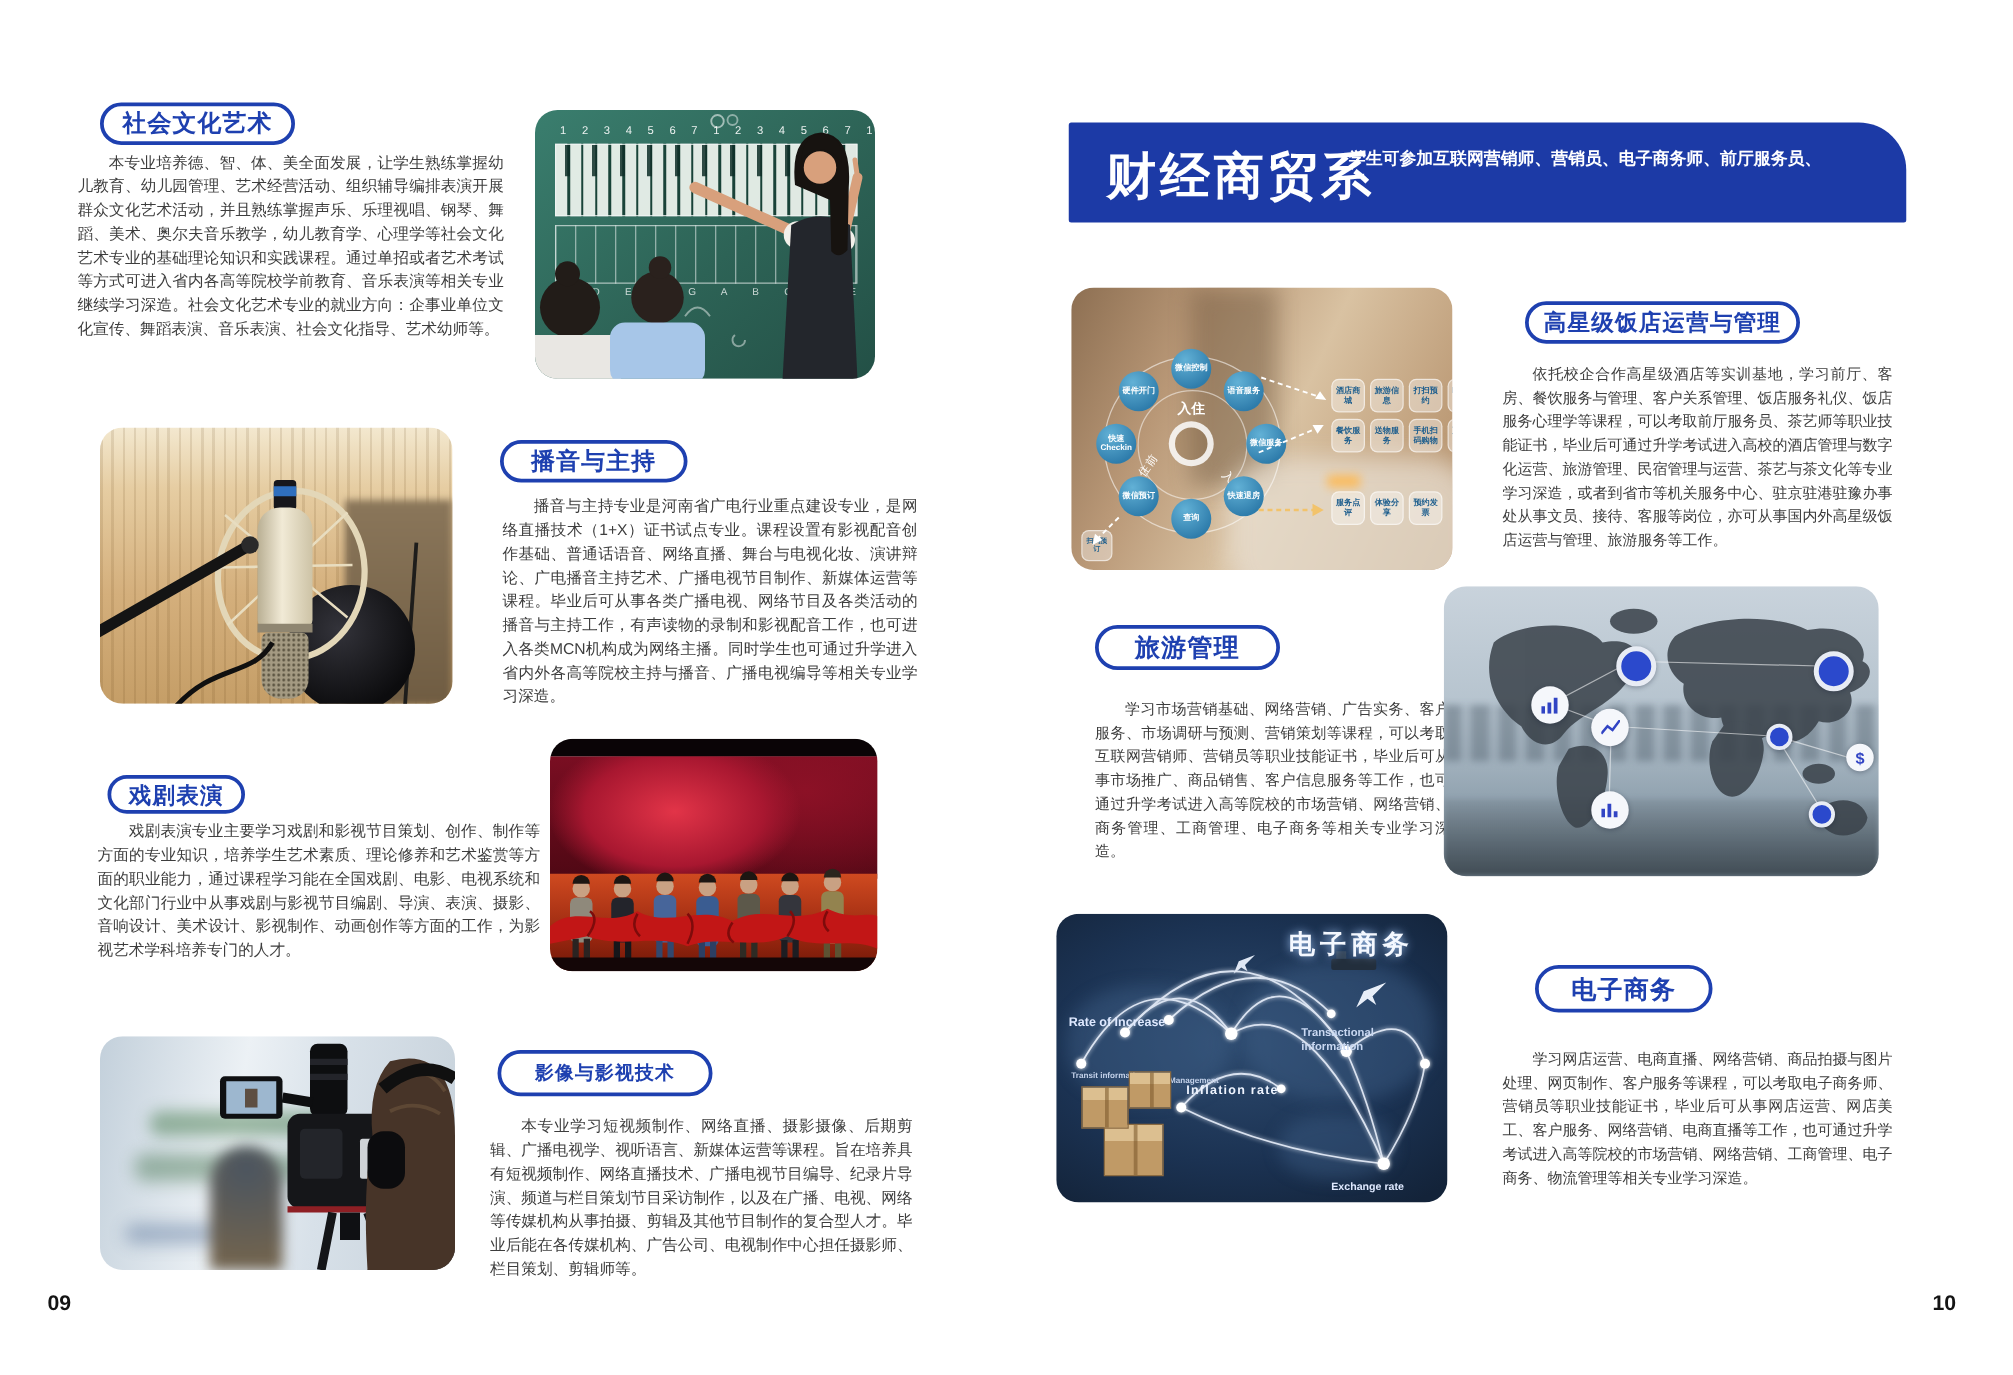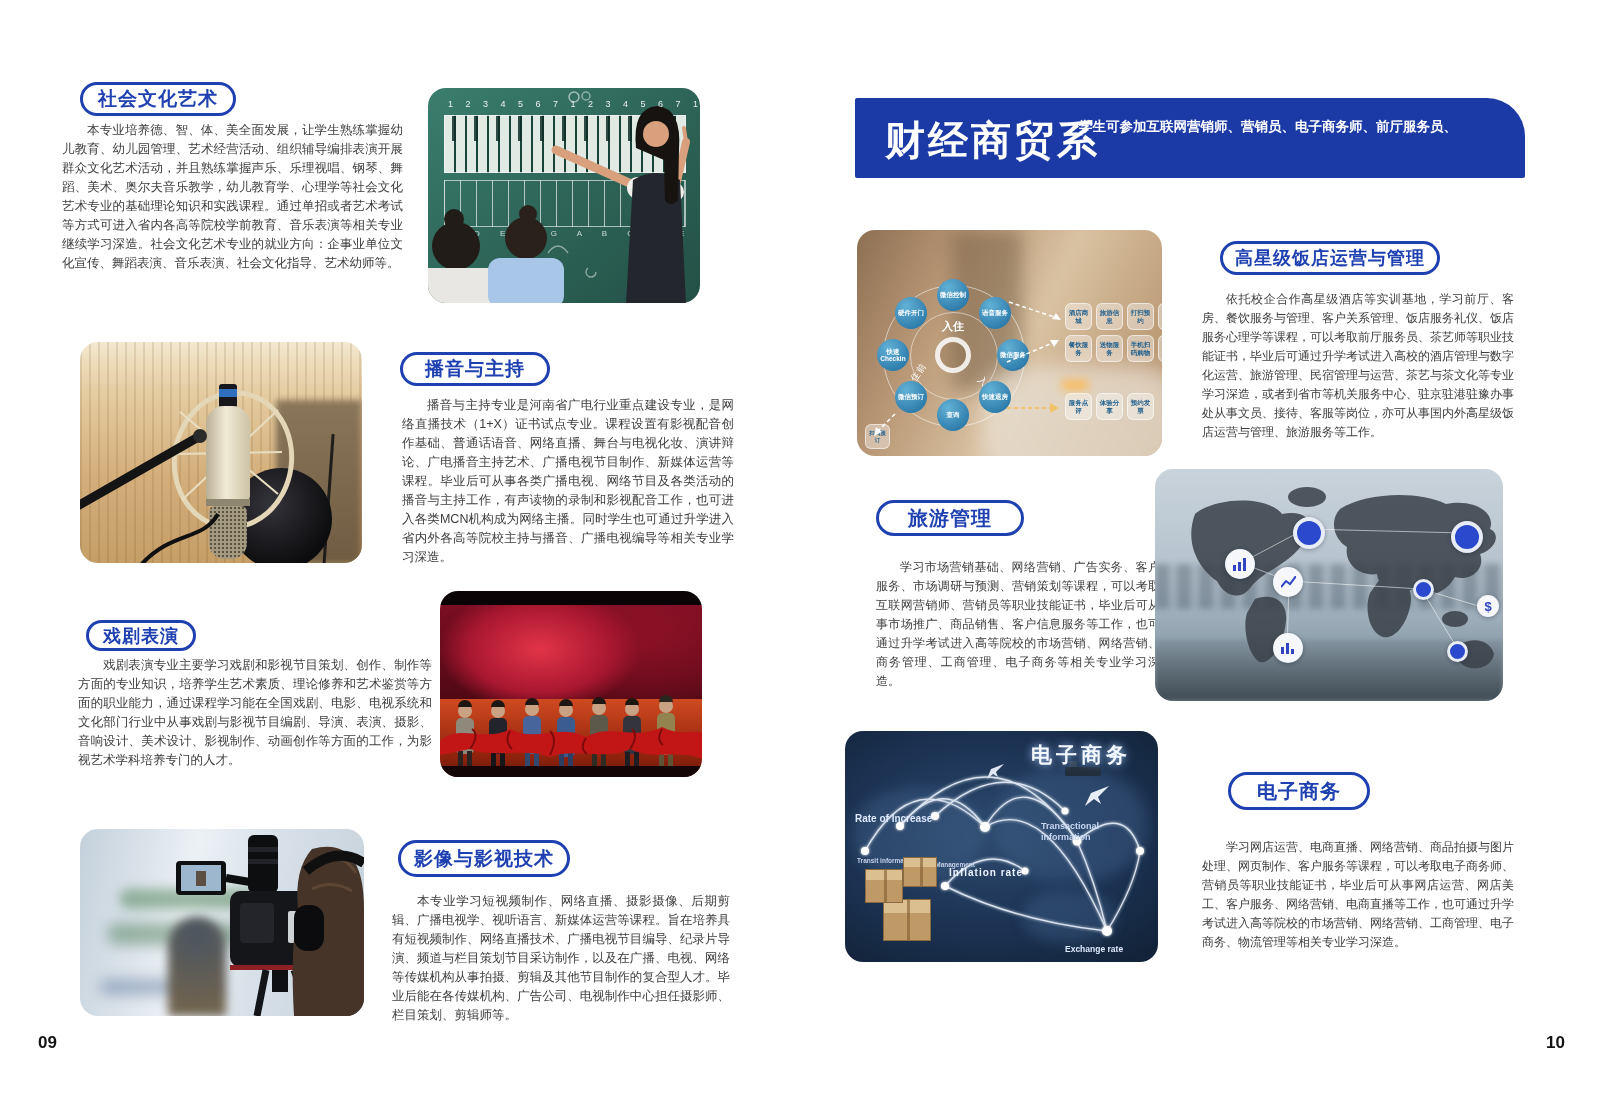--- a/index.html
+++ b/index.html
@@ -6,21 +6,21 @@
   body{width:1610px;height:1100px;position:relative;background:#ffffff;overflow:hidden;
        font-family:"Liberation Sans","DejaVu Sans",sans-serif;}
   .abs{position:absolute;}
   
   .pill{position:absolute;border:3px solid #1e40b0;color:#1e40b0;border-radius:999px;
         font-weight:700;display:flex;align-items:center;justify-content:center;background:#fff;
         letter-spacing:1px;box-sizing:border-box;}
   #pill-sca{left:80px;top:82px;width:156px;height:34px;font-size:19px;}
   #pill-bzz{left:400px;top:352px;width:150px;height:34px;font-size:19px;}
   #pill-xj{left:86px;top:620px;width:110px;height:31px;font-size:18px;}
-  #pill-yx{left:398px;top:840px;width:172px;height:37px;font-size:19px;}
+  #pill-yx{left:398px;top:840px;width:172px;height:37px;font-size:15px;}
   #pill-hotel{left:1220px;top:241px;width:220px;height:34px;font-size:18px;}
   #pill-mkt{left:876px;top:500px;width:148px;height:36px;font-size:20px;}
   #pill-ec{left:1228px;top:772px;width:142px;height:38px;font-size:20px;}
   
   .para{position:absolute;text-align:justify;text-indent:2em;color:#3d3d3d;
         font-size:12.5px;line-height:19px;margin:0;}
   .para.r{font-size:12px;}
   #para-sca{left:62px;top:121px;width:341px;}
   #para-bzz{left:402px;top:396px;width:332px;}
   #para-xj{left:78px;top:656px;width:354px;}

